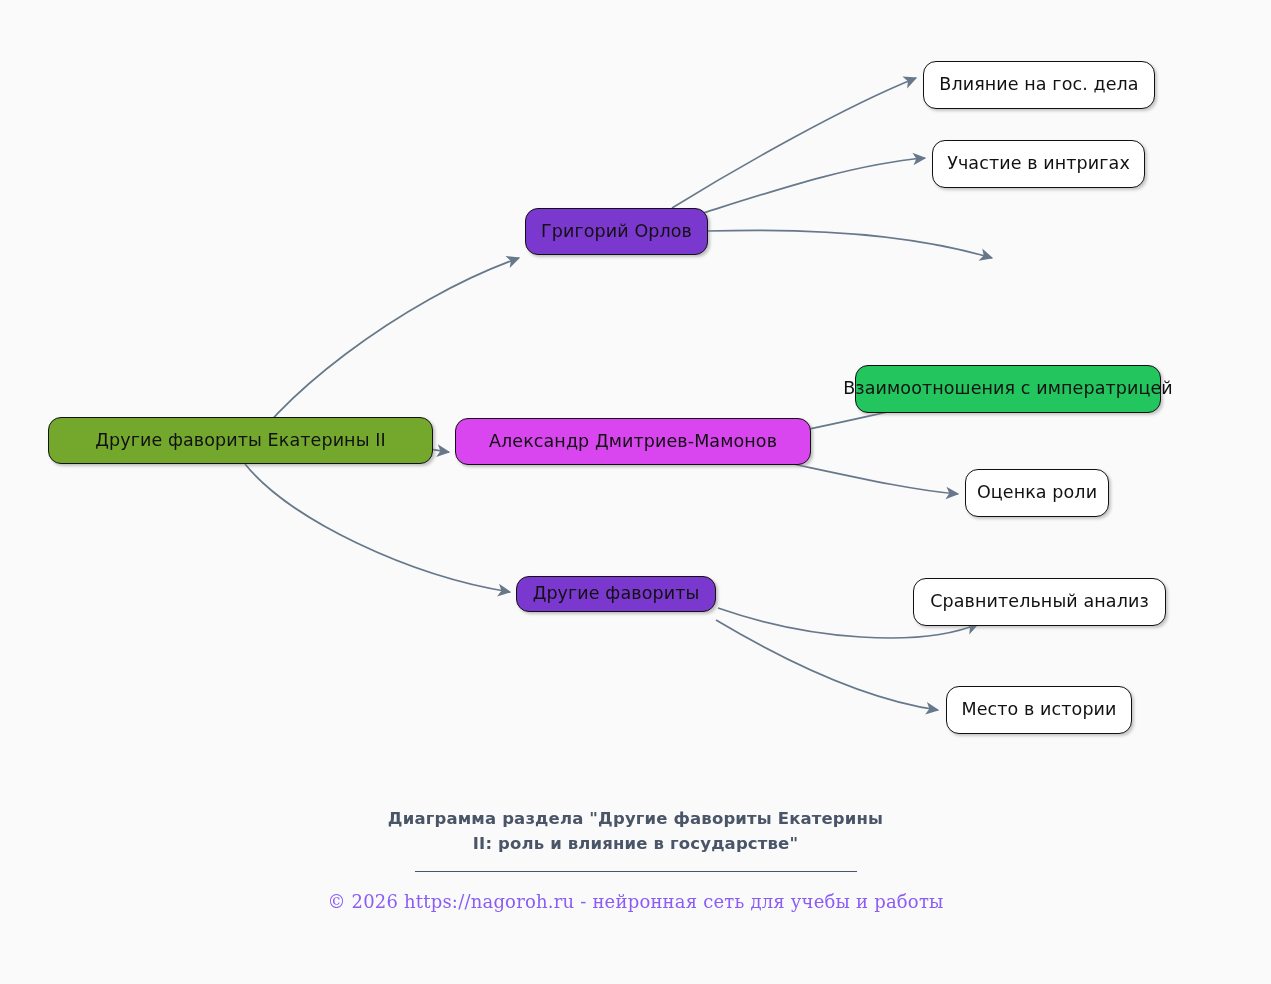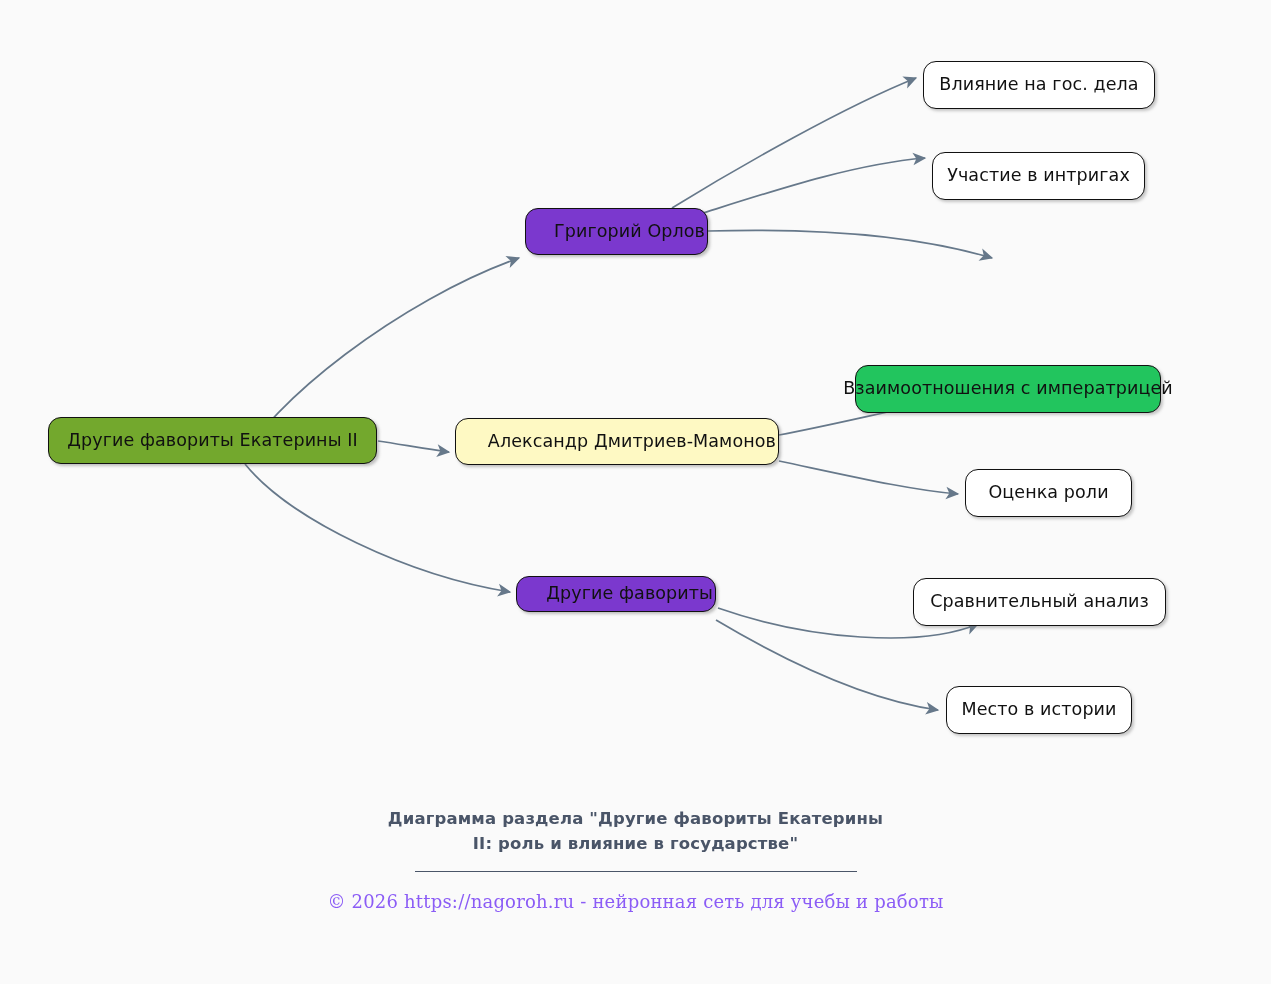--- a/index.html
+++ b/index.html
@@ -41,21 +41,20 @@
     white-space: nowrap;
     letter-spacing: 0.1px;
   }
   .node-root {
     background: #73a82d;
     box-shadow: 2px 2px 3px rgba(120,120,120,0.45);
   }
   .node-branch {
     background: #7b38ce;
     box-shadow: 2px 2px 3px rgba(120,120,120,0.45);
-    justify-content: flex-end;
   }
   .node-leaf {
     background: #ffffff;
     box-shadow: 2px 2px 3px rgba(120,120,120,0.40);
   }
   .node-label {
     display: block;
     padding: 0 2px;
   }
 
@@ -108,41 +107,41 @@
         <path d="M 672,208 C 740,166 846,106 916,78" fill="none" stroke="#66788a" stroke-width="1.7" marker-end="url(#arrow)"></path>
         <path d="M 700,214 C 776,190 854,164 925,158" fill="none" stroke="#66788a" stroke-width="1.7" marker-end="url(#arrow)"></path>
         <path d="M 708,231 C 810,228 912,234 992,258" fill="none" stroke="#66788a" stroke-width="1.7" marker-end="url(#arrow)"></path>
         <path d="M 779,435 C 850,422 930,400 990,393" fill="none" stroke="#66788a" stroke-width="1.7" marker-end="url(#arrow)"></path>
         <path d="M 779,461 C 850,476 910,490 958,494" fill="none" stroke="#66788a" stroke-width="1.7" marker-end="url(#arrow)"></path>
         <path d="M 718,608 C 810,640 920,648 978,624" fill="none" stroke="#66788a" stroke-width="1.7" marker-end="url(#arrow)"></path>
         <path d="M 716,620 C 790,664 868,700 938,710" fill="none" stroke="#66788a" stroke-width="1.7" marker-end="url(#arrow)"></path>
       </g>
   </svg>
 
-  <div class="node node-root" style="left: 48px; top: 417px; width: 329px; height: 47px; background: rgb(115, 168, 45);">
+  <div class="node node-root" style="left: 48px; top: 417px; width: 385px; height: 47px; background: rgb(115, 168, 45);">
     <span class="node-label">Другие фавориты Екатерины II</span>
   </div>
 
   <div class="node node-branch" style="left: 525px; top: 208px; width: 183px; height: 47px; background: rgb(123, 56, 206);">
     <span class="node-label">Григорий Орлов</span>
   </div>
   <div class="node node-leaf" style="left: 923px; top: 48px; width: 232px; height: 48px; background: rgb(255, 255, 255); margin-top: 13px;">
     <span class="node-label">Влияние на гос. дела</span>
   </div>
-  <div class="node node-leaf" style="left: 932px; top: 152px; width: 213px; height: 48px; background: rgb(255, 255, 255);">
+  <div class="node node-leaf" style="left: 932px; top: 140px; width: 213px; height: 48px; background: rgb(255, 255, 255);">
     <span class="node-label">Участие в интригах</span>
   </div>
 
-  <div class="node node-branch" style="left: 455px; top: 418px; width: 324px; height: 47px; background: #fef9c3;">
+  <div class="node node-branch" style="left: 455px; top: 418px; width: 356px; height: 47px; background: #d946ef;">
     <span class="node-label">Александр Дмитриев-Мамонов</span>
   </div>
   <div class="node node-leaf" style="left: 855px; top: 365px; width: 306px; height: 48px; background: #22c55e;">
     <span class="node-label">Взаимоотношения с императрицей</span>
   </div>
-  <div class="node node-leaf" style="left: 965px; top: 469px; width: 167px; height: 48px; background: rgb(255, 255, 255);">
+  <div class="node node-leaf" style="left: 965px; top: 469px; width: 144px; height: 48px; background: rgb(255, 255, 255);">
     <span class="node-label">Оценка роли</span>
   </div>
 
   <div class="node node-branch" style="left: 516px; top: 576px; width: 200px; height: 36px; background: rgb(123, 56, 206);">
     <span class="node-label">Другие фавориты</span>
   </div>
   <div class="node node-leaf" style="left: 913px; top: 578px; width: 253px; height: 48px; background: rgb(255, 255, 255);">
     <span class="node-label">Сравнительный анализ</span>
   </div>
   <div class="node node-leaf" style="left: 946px; top: 686px; width: 186px; height: 48px; background: rgb(255, 255, 255);">

